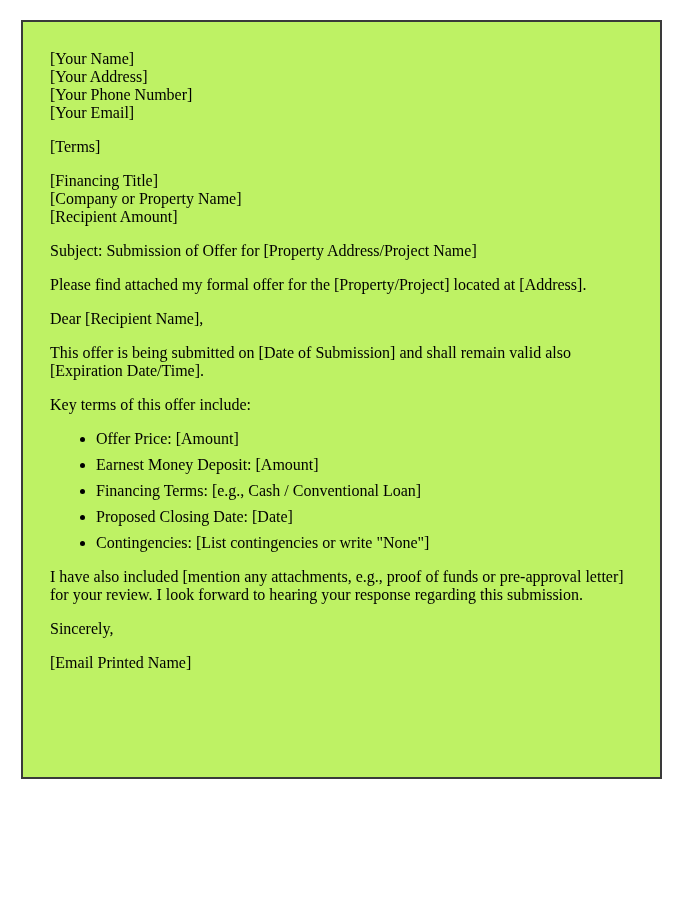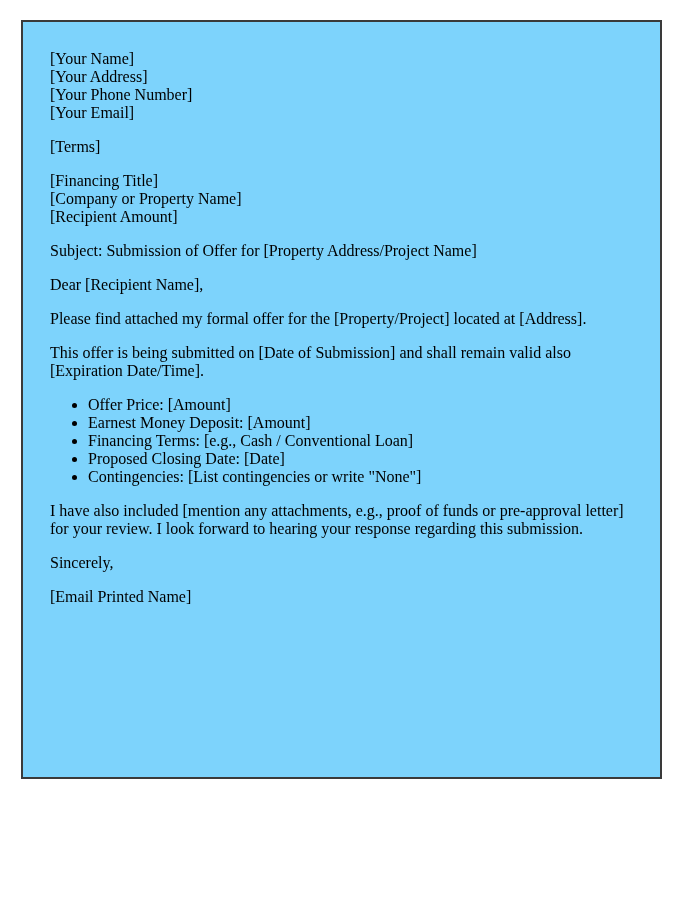--- a/index.html
+++ b/index.html
@@ -13,41 +13,41 @@
     font-size: 16px;
     color: #000000;
   }
   .page {
     position: absolute;
     left: 21px;
     top: 20px;
     width: 641px;
     height: 759px;
     border: 2px solid #3a3a3a;
-    background: #7dd3fc;
+    background: #bef264;
     padding: 28px 22px 28px 27px;
     overflow: hidden;
   }
   .page p {
     margin: 16px 0;
     line-height: normal;
   }
   .page p:first-child {
     margin-top: 0;
   }
   .line {
     line-height: normal;
   }
   ul.key-terms {
     margin: 16px 0;
     padding-left: 38px;
     list-style-type: disc;
   }
   ul.key-terms li {
-    margin: 0;
+    margin: 8px;
     padding: 0;
     line-height: normal;
   }
 </style>
 </head>
 <body>
 
 <div class="page">
 
   <p>
@@ -60,26 +60,27 @@
   <p>[Terms]</p>
 
   <p>
     <span class="line" style="display:block">[Financing Title]</span>
     <span class="line" style="display:block">[Company or Property Name]</span>
     <span class="line" style="display:block">[Recipient Amount]</span>
   </p>
 
   <p>Subject: Submission of Offer for [Property Address/Project Name]</p>
 
+  <p>Please find attached my formal offer for the [Property/Project] located at [Address].</p>
+
   <p>Dear [Recipient Name],</p>
-
-  <p>Please find attached my formal offer for the [Property/Project] located at [Address].</p>
 
   <p>This offer is being submitted on [Date of Submission] and shall remain valid also [Expiration Date/Time].</p>
 
+  <p>Key terms of this offer include:</p>
 
   <ul class="key-terms">
     <li>Offer Price: [Amount]</li>
     <li>Earnest Money Deposit: [Amount]</li>
     <li>Financing Terms: [e.g., Cash / Conventional Loan]</li>
     <li>Proposed Closing Date: [Date]</li>
     <li>Contingencies: [List contingencies or write "None"]</li>
   </ul>
 
   <p>I have also included [mention any attachments, e.g., proof of funds or pre-approval letter] for your review. I look forward to hearing your response regarding this submission.</p>

